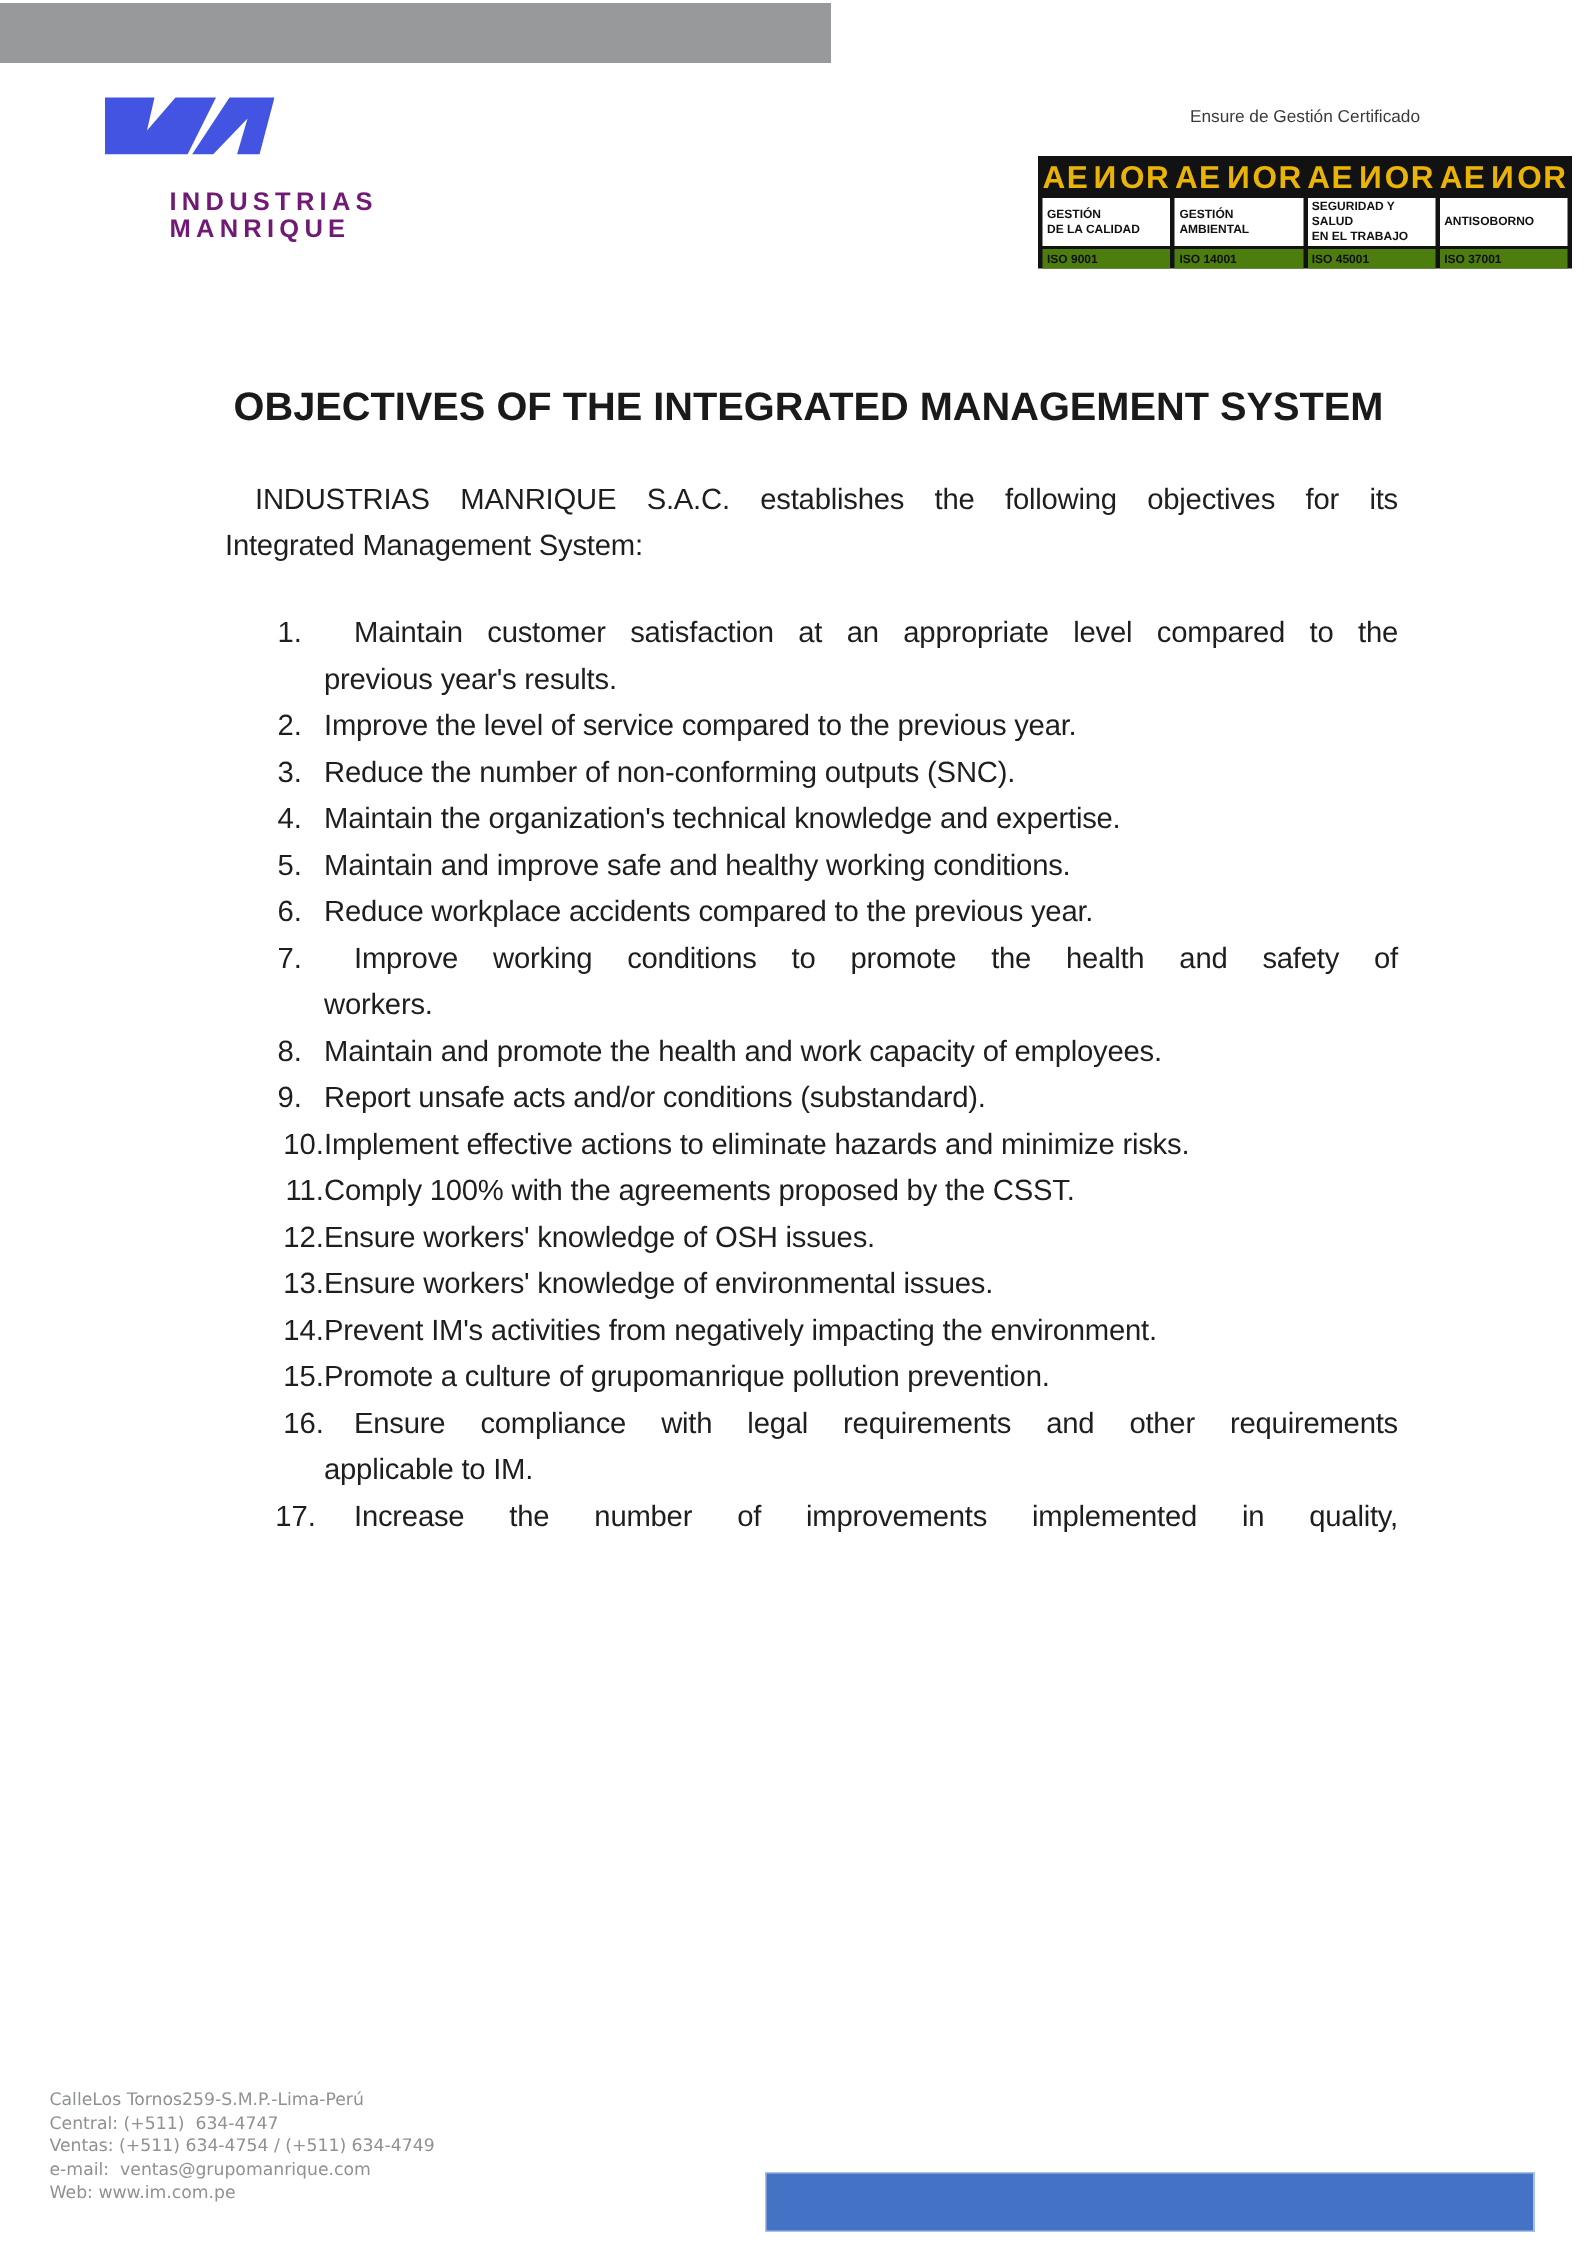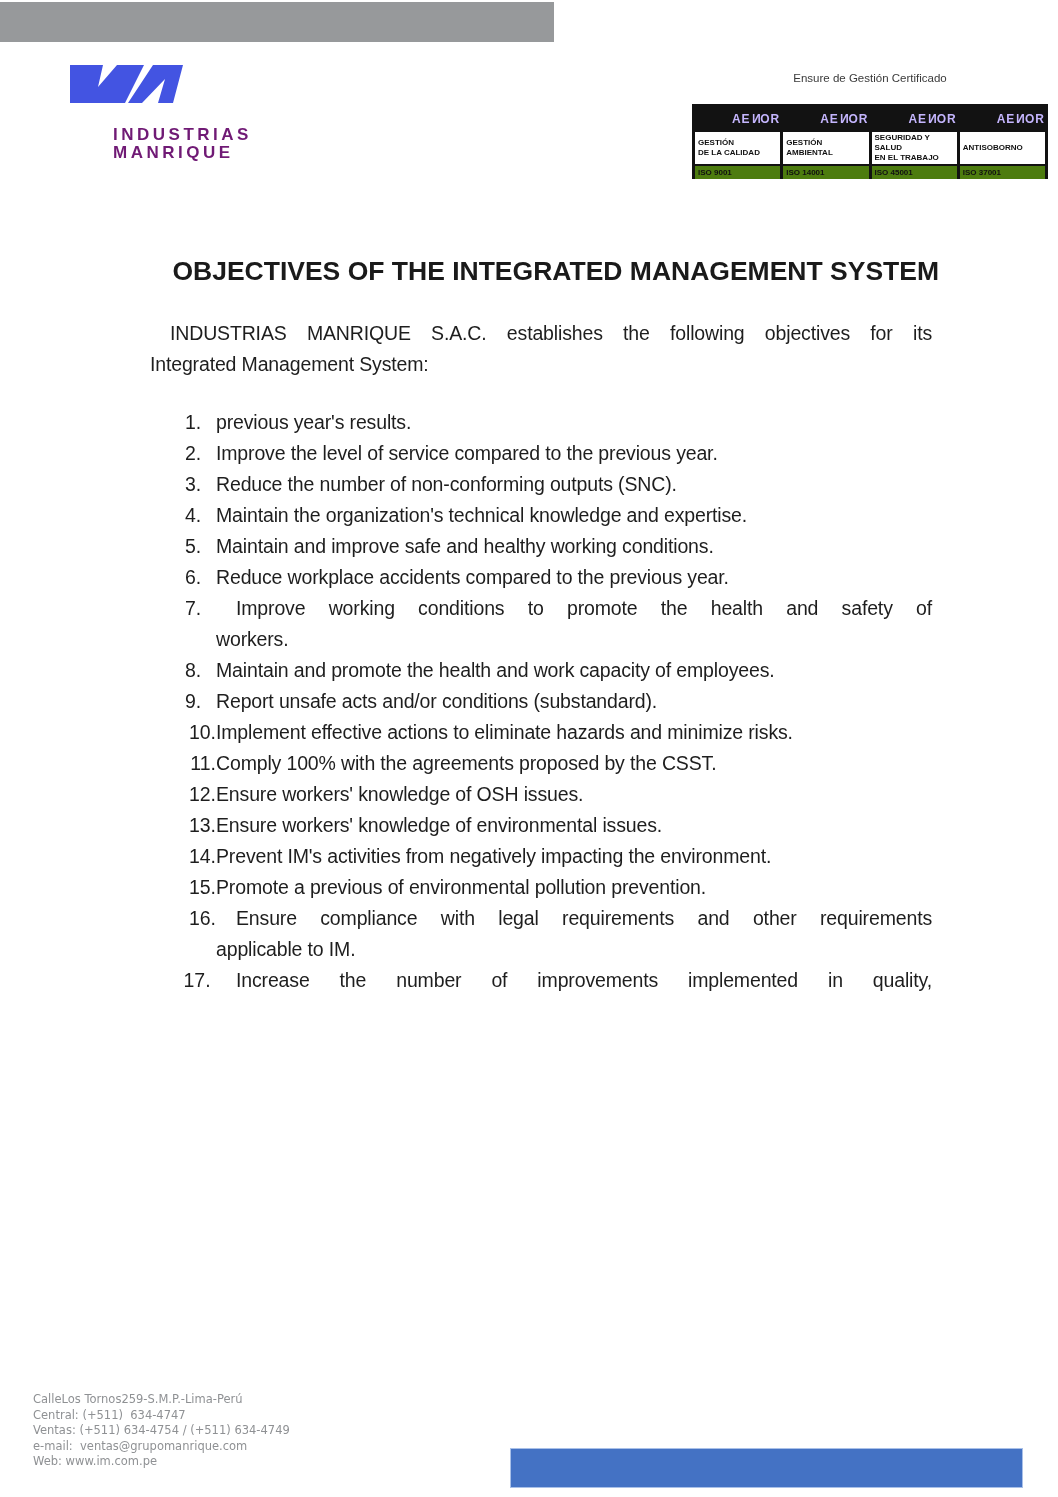--- a/index.html
+++ b/index.html
@@ -10,30 +10,30 @@
   .top-bar{position:absolute;left:0;top:2px;width:554px;height:40px;}
   .logo-mark{position:absolute;left:70px;top:64px;width:113px;height:39px;}
   .brand{position:absolute;left:113px;top:126px;font-size:17px;font-weight:bold;
          letter-spacing:3.5px;line-height:17.5px;color:#701a75;white-space:nowrap;}
 
   .cert-caption{position:absolute;left:692px;top:72px;width:356px;text-align:center;
                 font-size:11.5px;color:#3a3a3a;}
   .cert-table{position:absolute;left:692px;top:104px;width:356px;height:75px;background:#121212;
               display:grid;grid-template-columns:repeat(4,1fr);gap:3px;padding:3px;box-sizing:border-box;}
   .cert-col{display:flex;flex-direction:column;gap:2px;min-width:0;}
-  .cert-brand{height:23px;display:flex;align-items:center;justify-content:flex-end;
-              color:#c4b5fd;font-weight:bold;font-size:12px;letter-spacing:1px;}
+  .cert-brand{height:23px;display:flex;align-items:center;justify-content:space-between;
+              color:#eab308;font-weight:bold;font-size:21px;letter-spacing:1px;}
   .rev{display:inline-block;transform:scaleX(-1);}
   .cert-scheme{background:#ffffff;flex:1;display:flex;flex-direction:column;justify-content:center;
                padding:1px 3px;font-size:8px;font-weight:bold;line-height:10px;color:#111;}
   .cert-iso{background:#4d7c0f;height:13px;line-height:13px;padding:0 3px;
             font-size:8px;font-weight:bold;color:#111;}
 
   
-  .title{position:absolute;left:139px;top:256px;width:800px;margin:0;text-align:right;
+  .title{position:absolute;left:139px;top:256px;width:800px;margin:0;text-align:center;
          font-size:26.5px;font-weight:bold;color:#1a1a1a;white-space:nowrap;}
   .intro{position:absolute;left:150px;top:318px;width:782px;font-size:19.5px;line-height:31px;}
   .line{white-space:pre-wrap;letter-spacing:-0.15px;}
   .stretch{text-align:justify;text-align-last:justify;margin-left:20px;-moz-text-align-last:justify;}
   .objectives{position:absolute;left:150px;top:407px;width:782px;margin:0;padding:0;
               list-style:none;font-size:19.5px;line-height:31px;}
   .obj{position:relative;padding-left:66px;}
   .obj-num{position:absolute;left:32px;top:0;width:34px;box-sizing:border-box;
            padding-left:3px;white-space:pre;}
   .obj-num.two{text-align:right;padding-left:0;}
@@ -118,20 +118,21 @@
   <h1 class="title">OBJECTIVES OF THE INTEGRATED MANAGEMENT SYSTEM</h1>
 
   <div class="intro" id="introBlock">
       <div class="line stretch">INDUSTRIAS MANRIQUE S.A.C. establishes the following objectives for its</div>
       <div class="line">Integrated Management System:</div>
     </div>
 
   <ol class="objectives" id="objList">
       <li class="obj">
         <span class="obj-num">1.</span>
+        <div class="line stretch">Maintain customer satisfaction at an appropriate level compared to the</div>
         <div class="line">previous year's results.</div>
       </li>
       <li class="obj">
         <span class="obj-num">2.</span>
         <div class="line">Improve the level of service compared to the previous year.</div>
       </li>
       <li class="obj">
         <span class="obj-num">3.</span>
         <div class="line">Reduce the number of non-conforming outputs (SNC).</div>
       </li>
@@ -175,21 +176,21 @@
       <li class="obj">
         <span class="obj-num two">13.</span>
         <div class="line">Ensure workers' knowledge of environmental issues.</div>
       </li>
       <li class="obj">
         <span class="obj-num two">14.</span>
         <div class="line">Prevent IM's activities from negatively impacting the environment.</div>
       </li>
       <li class="obj">
         <span class="obj-num two">15.</span>
-        <div class="line">Promote a previous of environmental pollution prevention.</div>
+        <div class="line">Promote a culture of grupomanrique pollution prevention.</div>
       </li>
       <li class="obj">
         <span class="obj-num two">16.</span>
         <div class="line stretch">Ensure compliance with legal requirements and other requirements</div>
         <div class="line">applicable to IM.</div>
       </li>
       <li class="obj">
         <span class="obj-num two">17. </span>
         <div class="line stretch">Increase the number of improvements implemented in quality,</div>
       </li>

